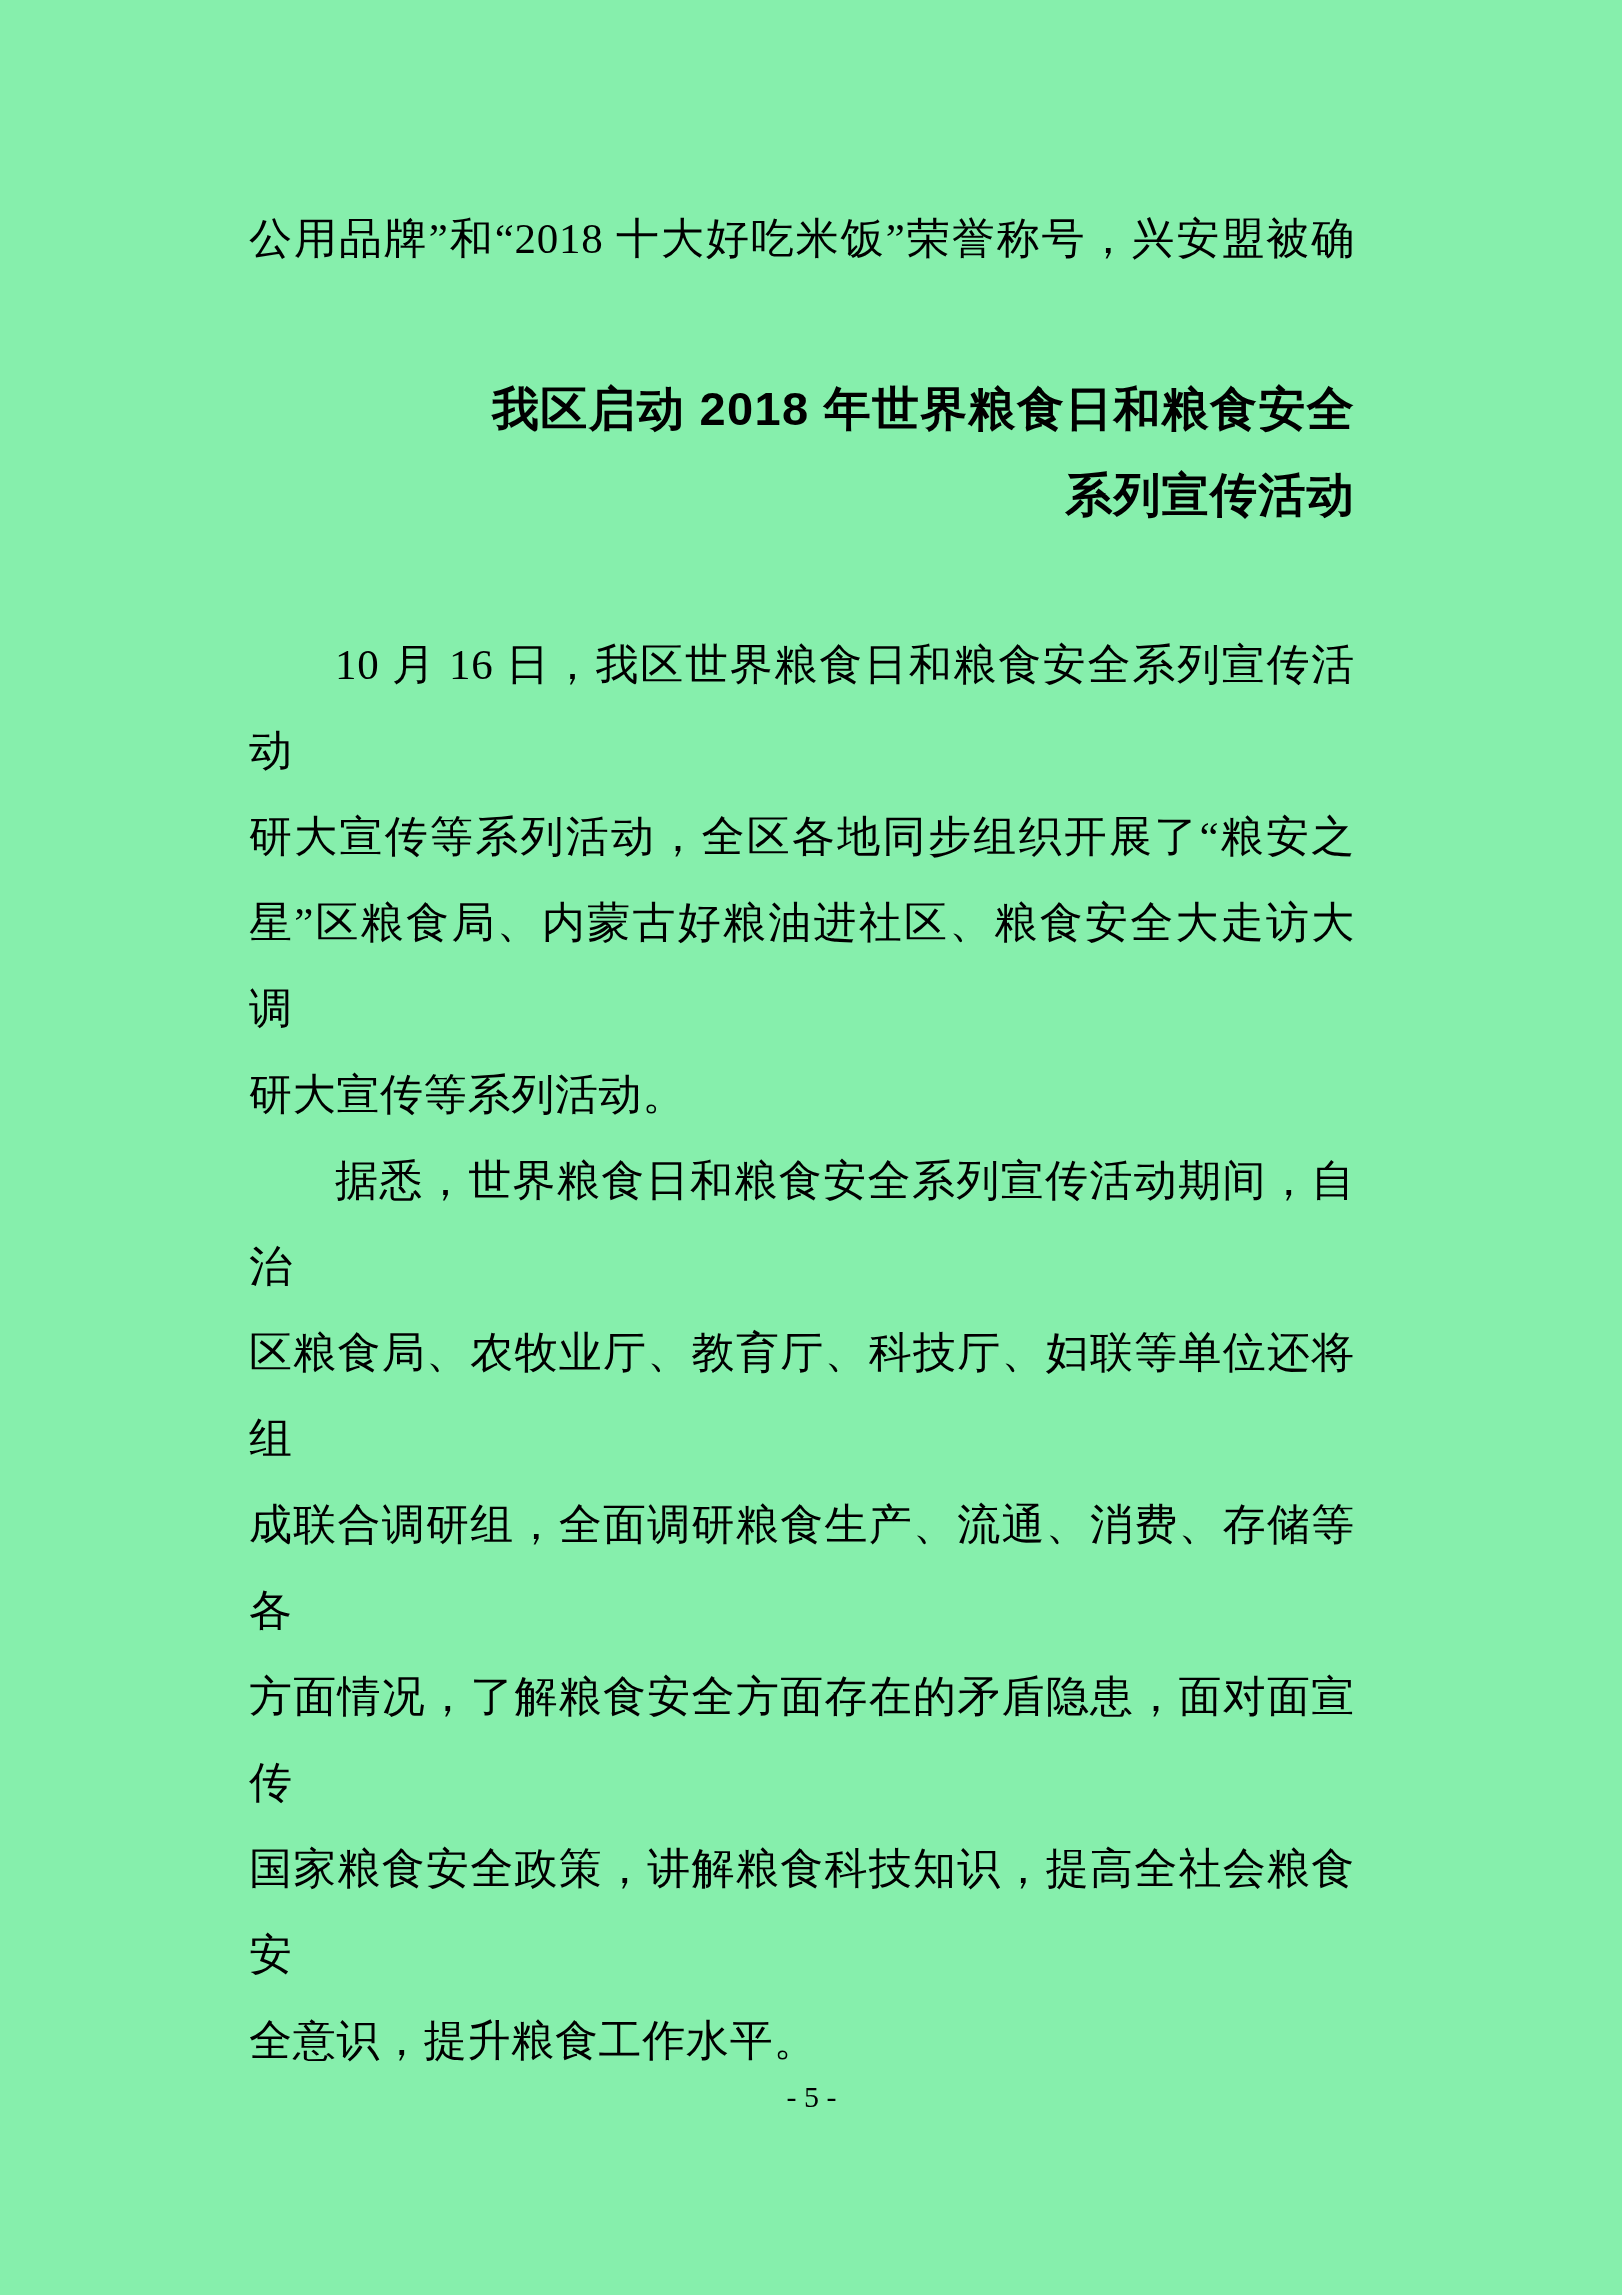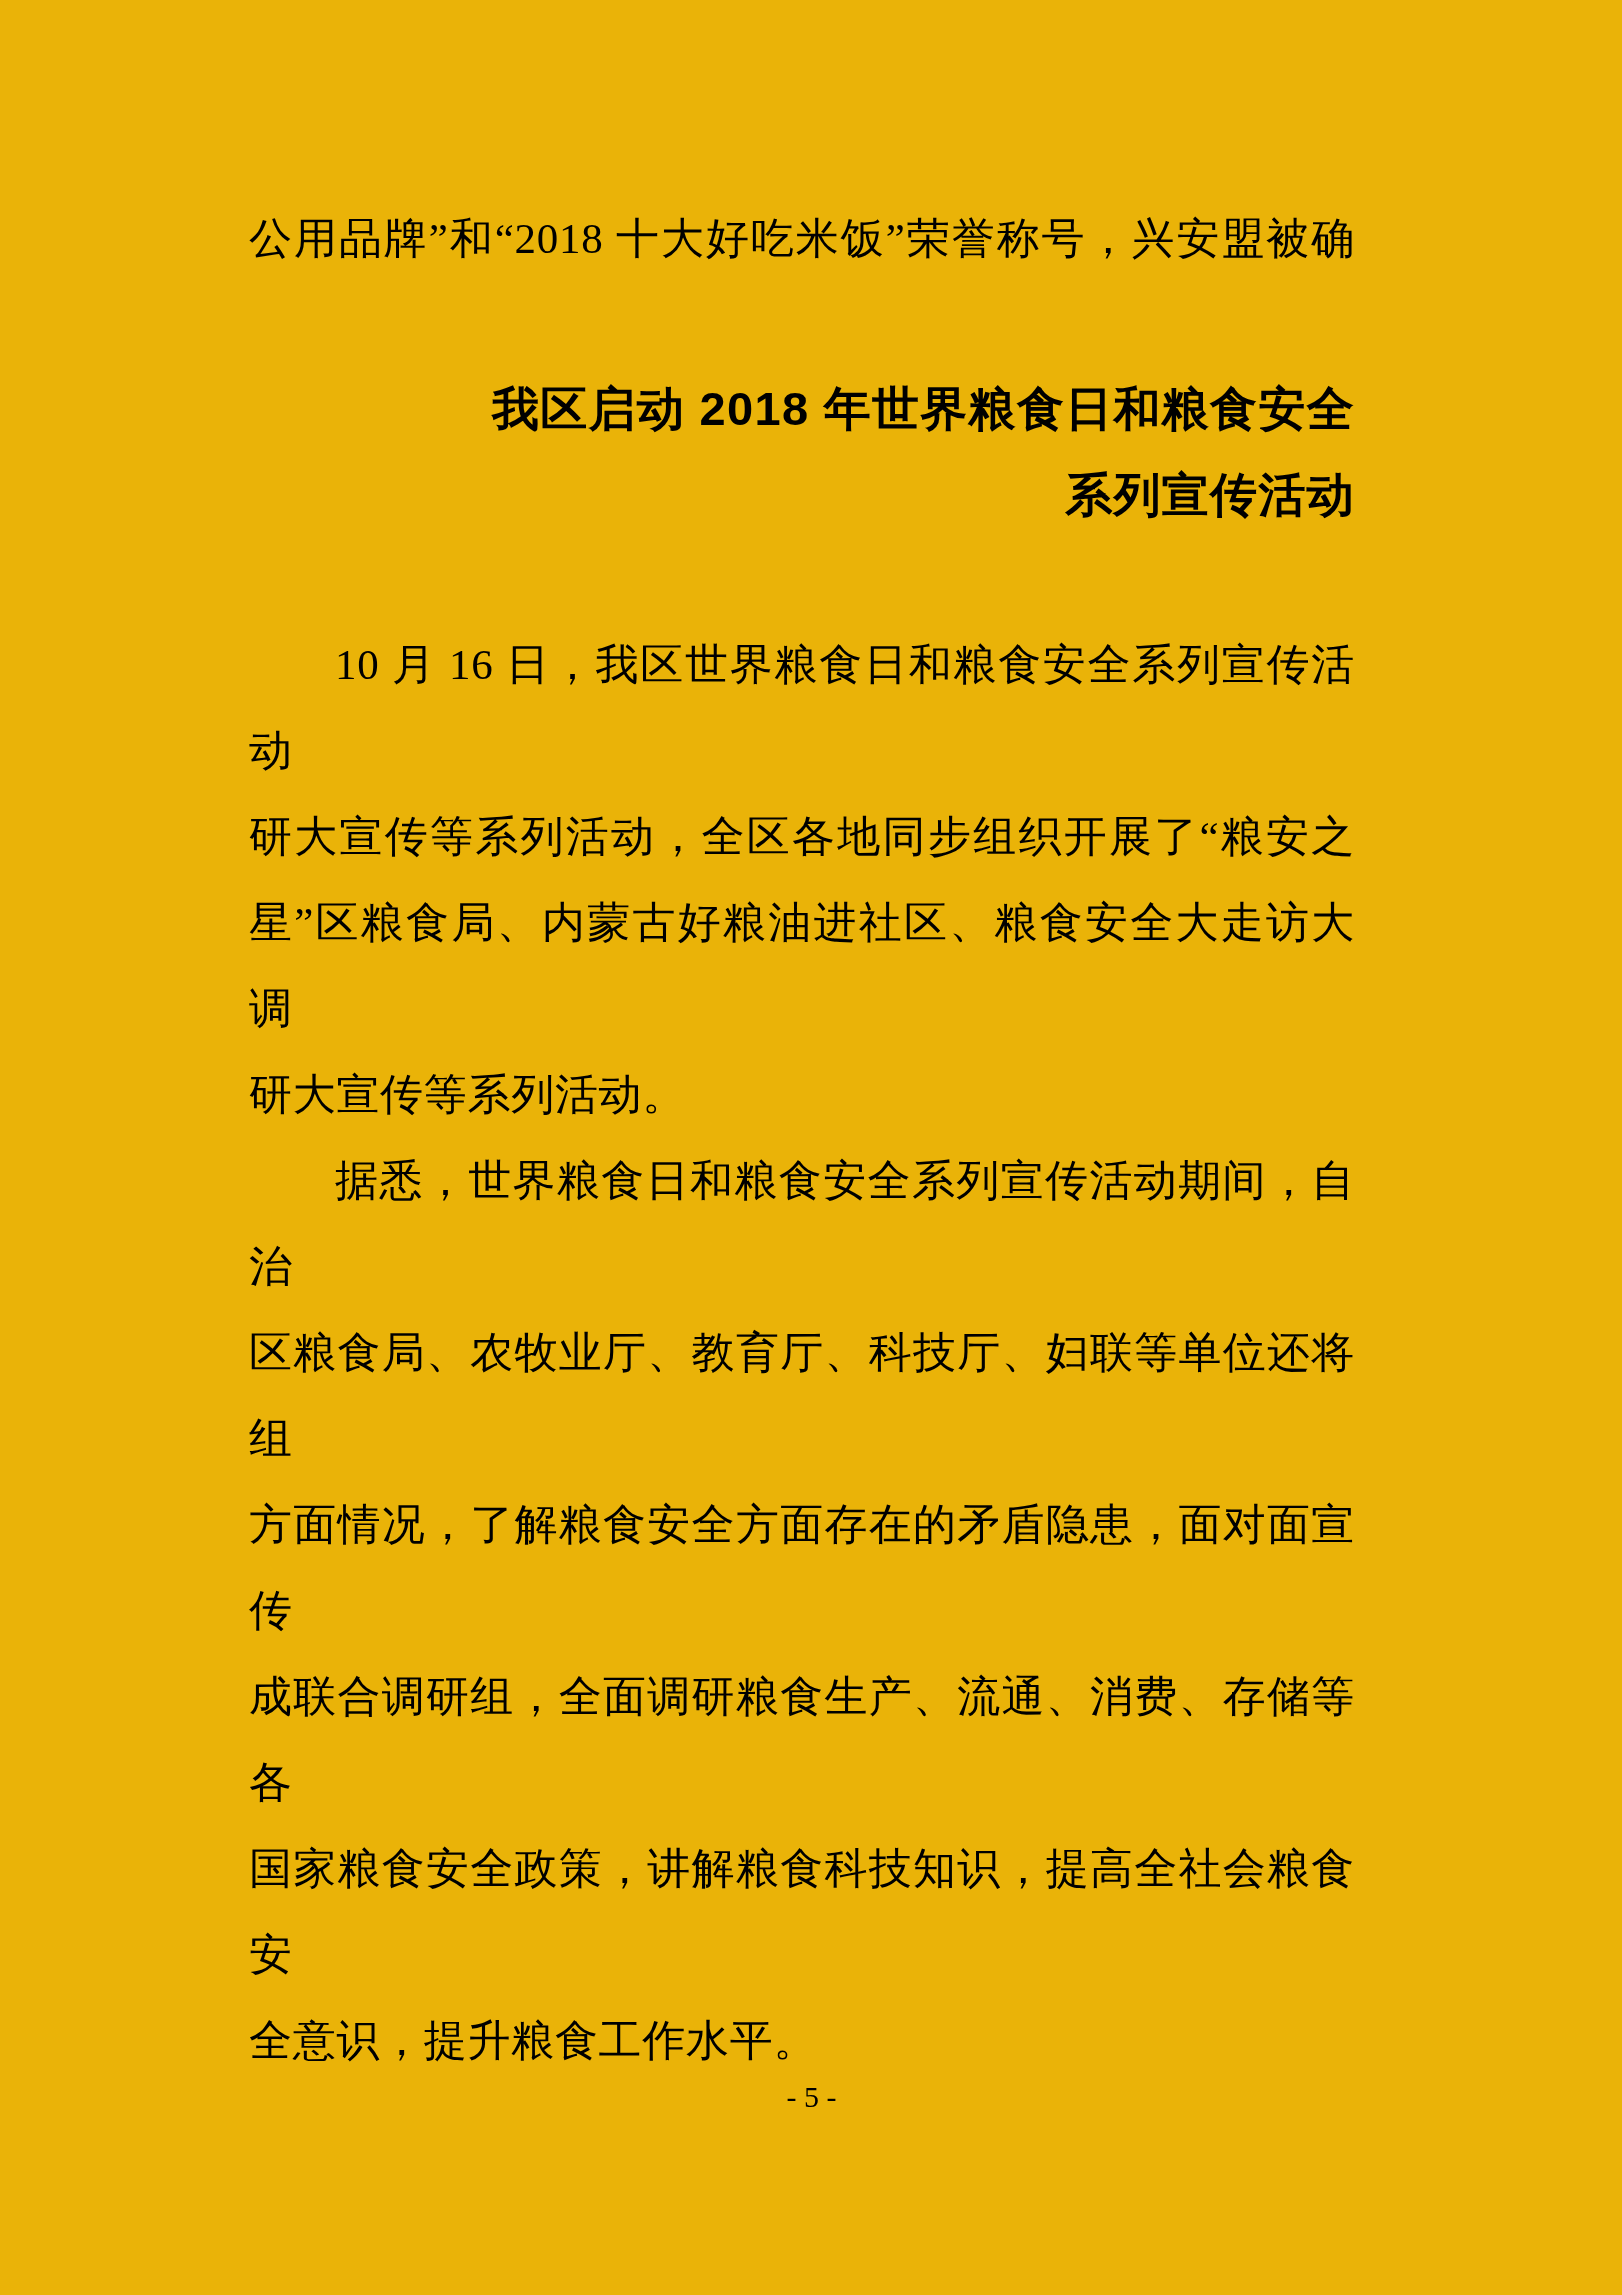--- a/index.html
+++ b/index.html
@@ -4,21 +4,21 @@
 <style>
   html, body {
     margin: 0;
     padding: 0;
     background: #ffffff;
   }
   .page {
     position: relative;
     width: 1623px;
     height: 2295px;
-    background: #eab308;
+    background: #86efac;
     color: #000000;
     font-family: "Liberation Serif", serif;
     overflow: hidden;
   }
   .text-column {
     position: absolute;
     left: 249px;
     top: 196px;
     width: 1106px;
   }
@@ -84,22 +84,22 @@
     <p class="para">
       <span class="line fill indent">10 月 16 日，我区世界粮食日和粮食安全系列宣传活动</span>
       <span class="line fill">研大宣传等系列活动，全区各地同步组织开展了“粮安之</span>
       <span class="line fill">星”区粮食局、内蒙古好粮油进社区、粮食安全大走访大调</span>
       <span class="line">研大宣传等系列活动。</span>
     </p>
 
     <p class="para">
       <span class="line fill indent">据悉，世界粮食日和粮食安全系列宣传活动期间，自治</span>
       <span class="line fill">区粮食局、农牧业厅、教育厅、科技厅、妇联等单位还将组</span>
+      <span class="line fill">成联合调研组，全面调研粮食生产、流通、消费、存储等各</span>
       <span class="line fill">方面情况，了解粮食安全方面存在的矛盾隐患，面对面宣传</span>
-      <span class="line fill">成联合调研组，全面调研粮食生产、流通、消费、存储等各</span>
       <span class="line fill">国家粮食安全政策，讲解粮食科技知识，提高全社会粮食安</span>
       <span class="line">全意识，提升粮食工作水平。</span>
     </p>
 
   </div>
 
   <div class="page-number">- 5 -</div>
 </div>
 
 

